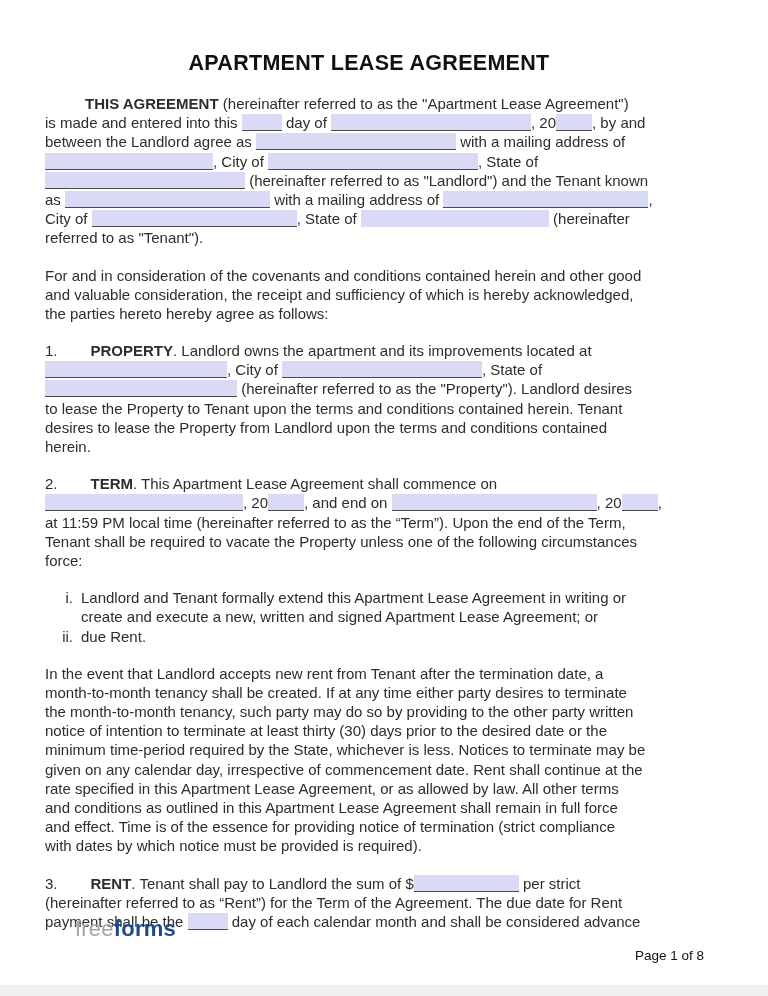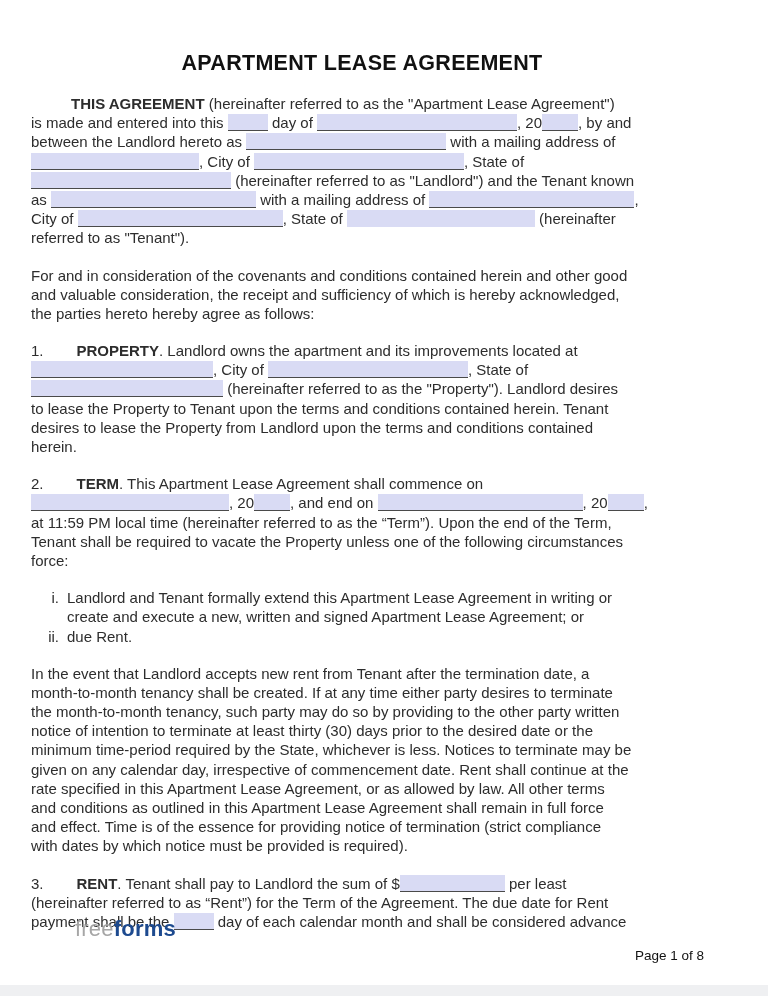--- a/index.html
+++ b/index.html
@@ -6,21 +6,21 @@
   .page {
     position: relative;
     width: 768px;
     height: 996px;
     background: var(--page-bg, #ffffff);
     font-family: "Liberation Sans", "DejaVu Sans", sans-serif;
     font-size: 15px;
     color: var(--text-color, #2d2d2d);
     overflow: hidden;
   }
-  .content { padding: 50px 75px 0 31px; }
+  .content { padding: 50px 75px 0 45px; }
   .doc-title {
     text-align: center;
     font-size: 21.5px;
     font-weight: bold;
     letter-spacing: 0.3px;
     color: #111111;
     margin: 0 0 17px 0;
     line-height: 26px;
   }
   .block { margin: 18px 0 9px 0; }
@@ -84,21 +84,21 @@
 </head>
 <body>
 
 <div class="page" style="--page-bg: #ffffff; --text-color: #2d2d2d; --blank-fill: #d9dbf4; --blank-underline: #4a4a4a; --logo-free: #a6a6a6; --logo-forms: #1d4a8f; --strip: #eff0f2;">
   <div class="content">
     <div class="doc-title">APARTMENT LEASE AGREEMENT</div>
     <div id="doc-body">
         <div class="block">
           <div class="line"><span class="sp" style="width: 40px;"></span><strong>THIS AGREEMENT</strong><span> (hereinafter referred to as the "Apartment Lease Agreement")</span></div>
           <div class="line"><span>is made and entered into this </span><span class="blank" style="width: 40px;"></span><span> day of </span><span class="blank" style="width: 200px;"></span><span>, 20</span><span class="blank" style="width: 36px;"></span><span>, by and</span></div>
-          <div class="line"><span>between the Landlord hereto as </span><span class="blank" style="width: 200px;"></span><span> with a mailing address of</span></div>
+          <div class="line"><span>between the Landlord agree as </span><span class="blank" style="width: 200px;"></span><span> with a mailing address of</span></div>
           <div class="line"><span class="blank" style="width: 168px;"></span><span>, City of </span><span class="blank" style="width: 210px;"></span><span>, State of</span></div>
           <div class="line"><span class="blank" style="width: 200px;"></span><span> (hereinafter referred to as "Landlord") and the Tenant known</span></div>
           <div class="line"><span>as </span><span class="blank" style="width: 205px;"></span><span> with a mailing address of </span><span class="blank" style="width: 205px;"></span><span>,</span></div>
           <div class="line"><span>City of </span><span class="blank" style="width: 205px;"></span><span>, State of </span><span class="blank no-u" style="width: 188px;"></span><span> (hereinafter</span></div>
           <div class="line"><span>referred to as "Tenant").</span></div>
         </div>
         <div class="block">
           <div class="line"><span>For and in consideration of the covenants and conditions contained herein and other good</span></div>
           <div class="line"><span>and valuable consideration, the receipt and sufficiency of which is hereby acknowledged,</span></div>
           <div class="line"><span>the parties hereto hereby agree as follows:</span></div>
@@ -135,21 +135,21 @@
           <div class="line"><span>the month-to-month tenancy, such party may do so by providing to the other party written</span></div>
           <div class="line"><span>notice of intention to terminate at least thirty (30) days prior to the desired date or the</span></div>
           <div class="line"><span>minimum time-period required by the State, whichever is less. Notices to terminate may be</span></div>
           <div class="line"><span>given on any calendar day, irrespective of commencement date. Rent shall continue at the</span></div>
           <div class="line"><span>rate specified in this Apartment Lease Agreement, or as allowed by law. All other terms</span></div>
           <div class="line"><span>and conditions as outlined in this Apartment Lease Agreement shall remain in full force</span></div>
           <div class="line"><span>and effect. Time is of the essence for providing notice of termination (strict compliance</span></div>
           <div class="line"><span>with dates by which notice must be provided is required).</span></div>
         </div>
         <div class="block">
-          <div class="line"><span>3.</span><span class="sp" style="width: 33px;"></span><strong>RENT</strong><span>. Tenant shall pay to Landlord the sum of $</span><span class="blank" style="width: 105px;"></span><span> per least</span></div>
+          <div class="line"><span>3.</span><span class="sp" style="width: 33px;"></span><strong>RENT</strong><span>. Tenant shall pay to Landlord the sum of $</span><span class="blank" style="width: 105px;"></span><span> per strict</span></div>
           <div class="line"><span>(hereinafter referred to as “Rent”) for the Term of the Agreement. The due date for Rent</span></div>
           <div class="line"><span>payment shall be the </span><span class="blank" style="width: 40px;"></span><span> day of each calendar month and shall be considered advance</span></div>
         </div>
       </div>
   </div>
 
   <div class="footer">
     <div class="logo"><span class="free">free</span><span class="forms">forms</span></div>
     <div class="page-num">Page 1 of 8</div>
   </div>

